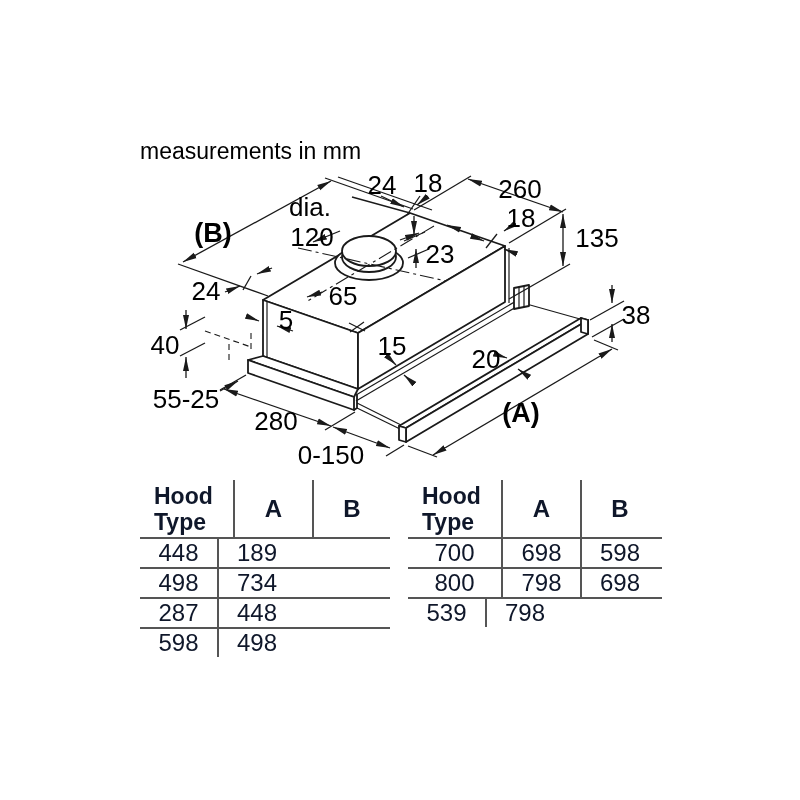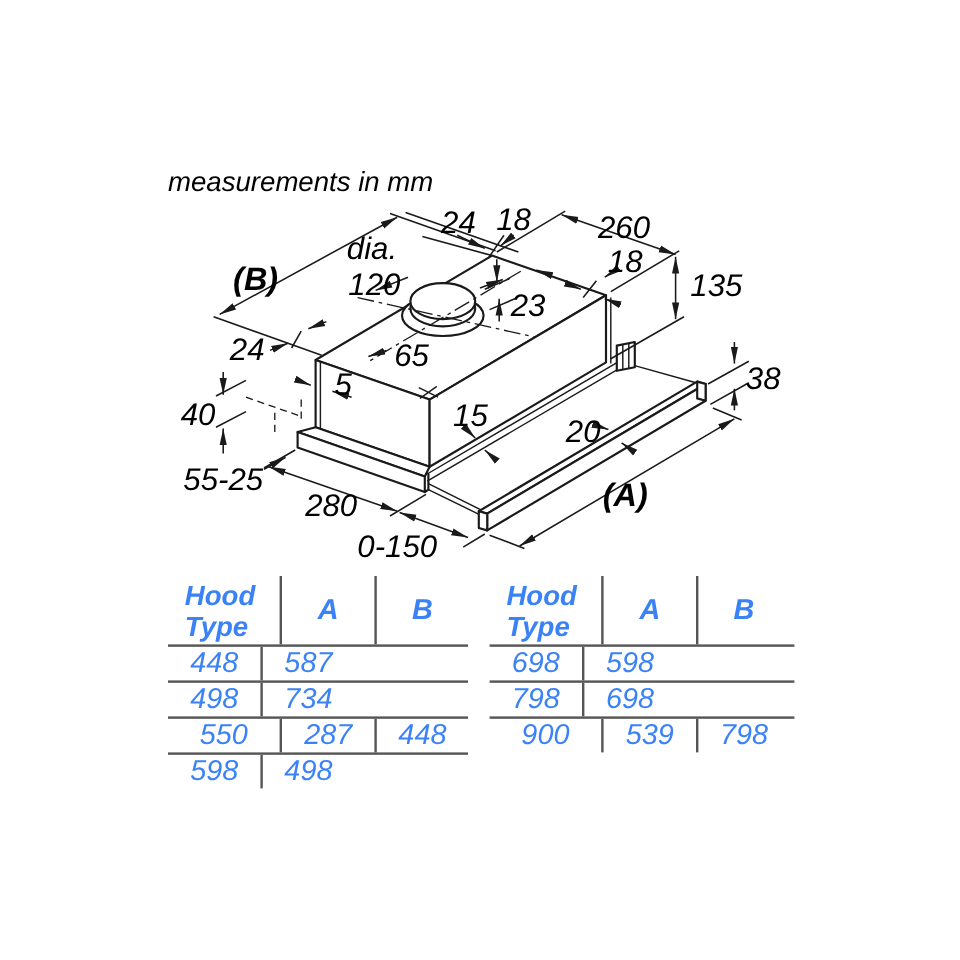--- a/index.html
+++ b/index.html
@@ -1,17 +1,17 @@
 <!DOCTYPE html>
 <html><head>
 <meta charset="utf-8">
 <style>
   html,body{margin:0;padding:0;background:#fff;}
   #page{position:relative;width:800px;height:800px;background:#ffffff;overflow:hidden;
-        font-family:"Liberation Sans", sans-serif;color:#3b82f6;font-style:italic;}
+        font-family:"Liberation Sans", sans-serif;color:#0f172a;}
   #diagram-svg{position:absolute;left:0;top:0;}
   .obj{fill:#ffffff;stroke:#1a1a1a;stroke-width:1.8;stroke-linejoin:round;}
   .objline{fill:none;stroke:#1a1a1a;stroke-width:1.8;stroke-linecap:round;}
   .thin{fill:none;stroke:#1a1a1a;stroke-width:1.2;}
   .dim{fill:none;stroke:#1a1a1a;stroke-width:1.3;}
   .cl{fill:none;stroke:#1a1a1a;stroke-width:1.1;stroke-dasharray:14 4 3 4;}
   .ph{fill:none;stroke:#1a1a1a;stroke-width:1.1;stroke-dasharray:6 4;}
   .dimtxt{font-family:"Liberation Sans",sans-serif;font-size:26px;fill:#000;text-anchor:middle;}
   .dimtxtb{font-family:"Liberation Sans",sans-serif;font-size:27px;font-weight:bold;fill:#000;text-anchor:middle;}
   .titletxt{font-family:"Liberation Sans",sans-serif;font-size:23px;fill:#000;text-anchor:start;}
@@ -192,51 +192,51 @@
   </svg>
 
   <div id="table-left" class="spec-table">
     <div class="t-header">
       <div class="c1">Hood Type</div>
       <div class="c2">A</div>
       <div class="c3">B</div>
     </div>
     <div class="t-row">
       <div class="c2">448</div>
-      <div class="c3">587</div>
+      <div class="c3">189</div>
     </div>
     <div class="t-row">
       <div class="c2">498</div>
       <div class="c3">734</div>
     </div>
     <div class="t-row">
-      <div class="c1">550</div>
       <div class="c2">287</div>
       <div class="c3">448</div>
     </div>
     <div class="t-row">
       <div class="c2">598</div>
       <div class="c3">498</div>
     </div>
   </div>
 
   <div id="table-right" class="spec-table">
     <div class="t-header">
       <div class="c1">Hood Type</div>
       <div class="c2">A</div>
       <div class="c3">B</div>
     </div>
     <div class="t-row">
+      <div class="c1">700</div>
       <div class="c2">698</div>
       <div class="c3">598</div>
     </div>
     <div class="t-row">
+      <div class="c1">800</div>
       <div class="c2">798</div>
       <div class="c3">698</div>
     </div>
     <div class="t-row">
-      <div class="c1">900</div>
       <div class="c2">539</div>
       <div class="c3">798</div>
     </div>
   </div>
 
 </div>
 
 </body></html>

